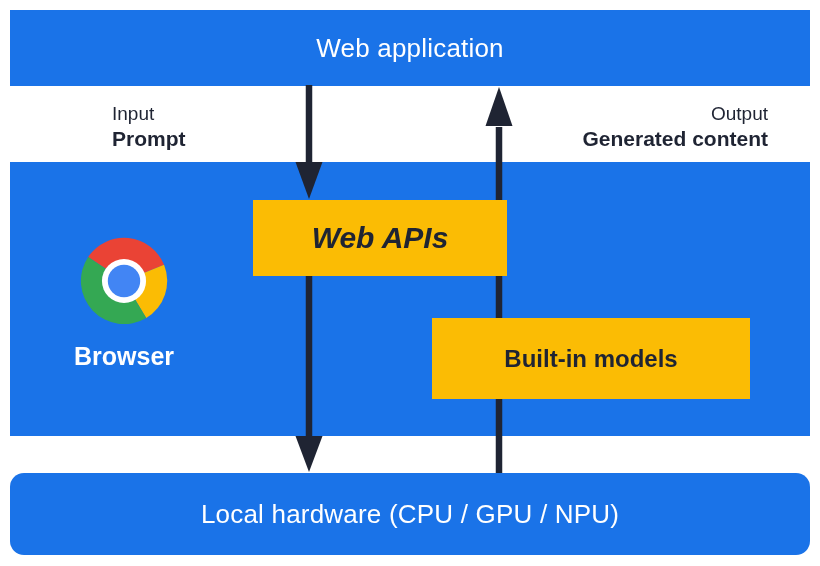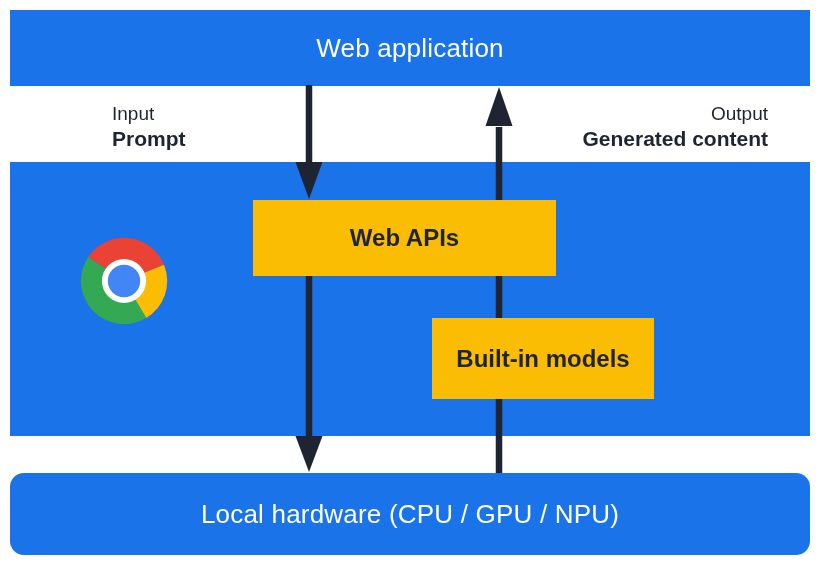--- a/index.html
+++ b/index.html
@@ -42,22 +42,22 @@
     z-index: 3;
     display: flex;
     flex-direction: column;
     align-items: center;
     justify-content: center;
     color: #1F2433;
     font-weight: 700;
     text-align: center;
     white-space: nowrap;
   }
-  .web-apis-box { left: 253px; top: 200px; width: 303px; height: 76px; font-size: 24px; }
-  .builtin-box  { left: 432px; top: 318px; width: 222px; height: 81px; font-size: 24px; line-height: 32px; }
+  .web-apis-box { left: 253px; top: 200px; width: 254px; height: 76px; font-size: 30px; font-style: italic; }
+  .builtin-box  { left: 432px; top: 318px; width: 318px; height: 81px; font-size: 24px; line-height: 32px; }
   .chrome-logo { position: absolute; left: 79px; top: 236px; width: 90px; height: 90px; z-index: 2; }
   .browser-label {
     position: absolute;
     left: 124px;
     top: 342px;
     transform: translateX(-50%);
     z-index: 2;
     color: #ffffff;
     font-size: 25px;
     font-weight: 700;
@@ -97,20 +97,21 @@
     </g>
   </svg>
 
   <svg class="chrome-logo" viewBox="0 0 100 100">
     <path fill="#EA4335" d="M50,50 L10.2,23.2 A48,48 0 0 1 94.5,32 Z"></path>
     <path fill="#FBBC04" d="M50,50 L94.5,32 A48,48 0 0 1 74.7,91.1 Z"></path>
     <path fill="#34A853" d="M50,50 L74.7,91.1 A48,48 0 0 1 10.2,23.2 Z"></path>
     <circle cx="50" cy="50" r="24.5" fill="#ffffff"></circle>
     <circle cx="50" cy="50" r="18" fill="#4285F4"></circle>
   </svg>
+  <div class="browser-label">Browser</div>
 
   <div class="ybox web-apis-box">
     <span>Web APIs</span>
   </div>
   <div class="ybox builtin-box">
     <span>Built-in models</span>
   </div>
 
   <div class="panel bottom-bar">
     <span class="bar-title">Local hardware (CPU / GPU / NPU)</span>

